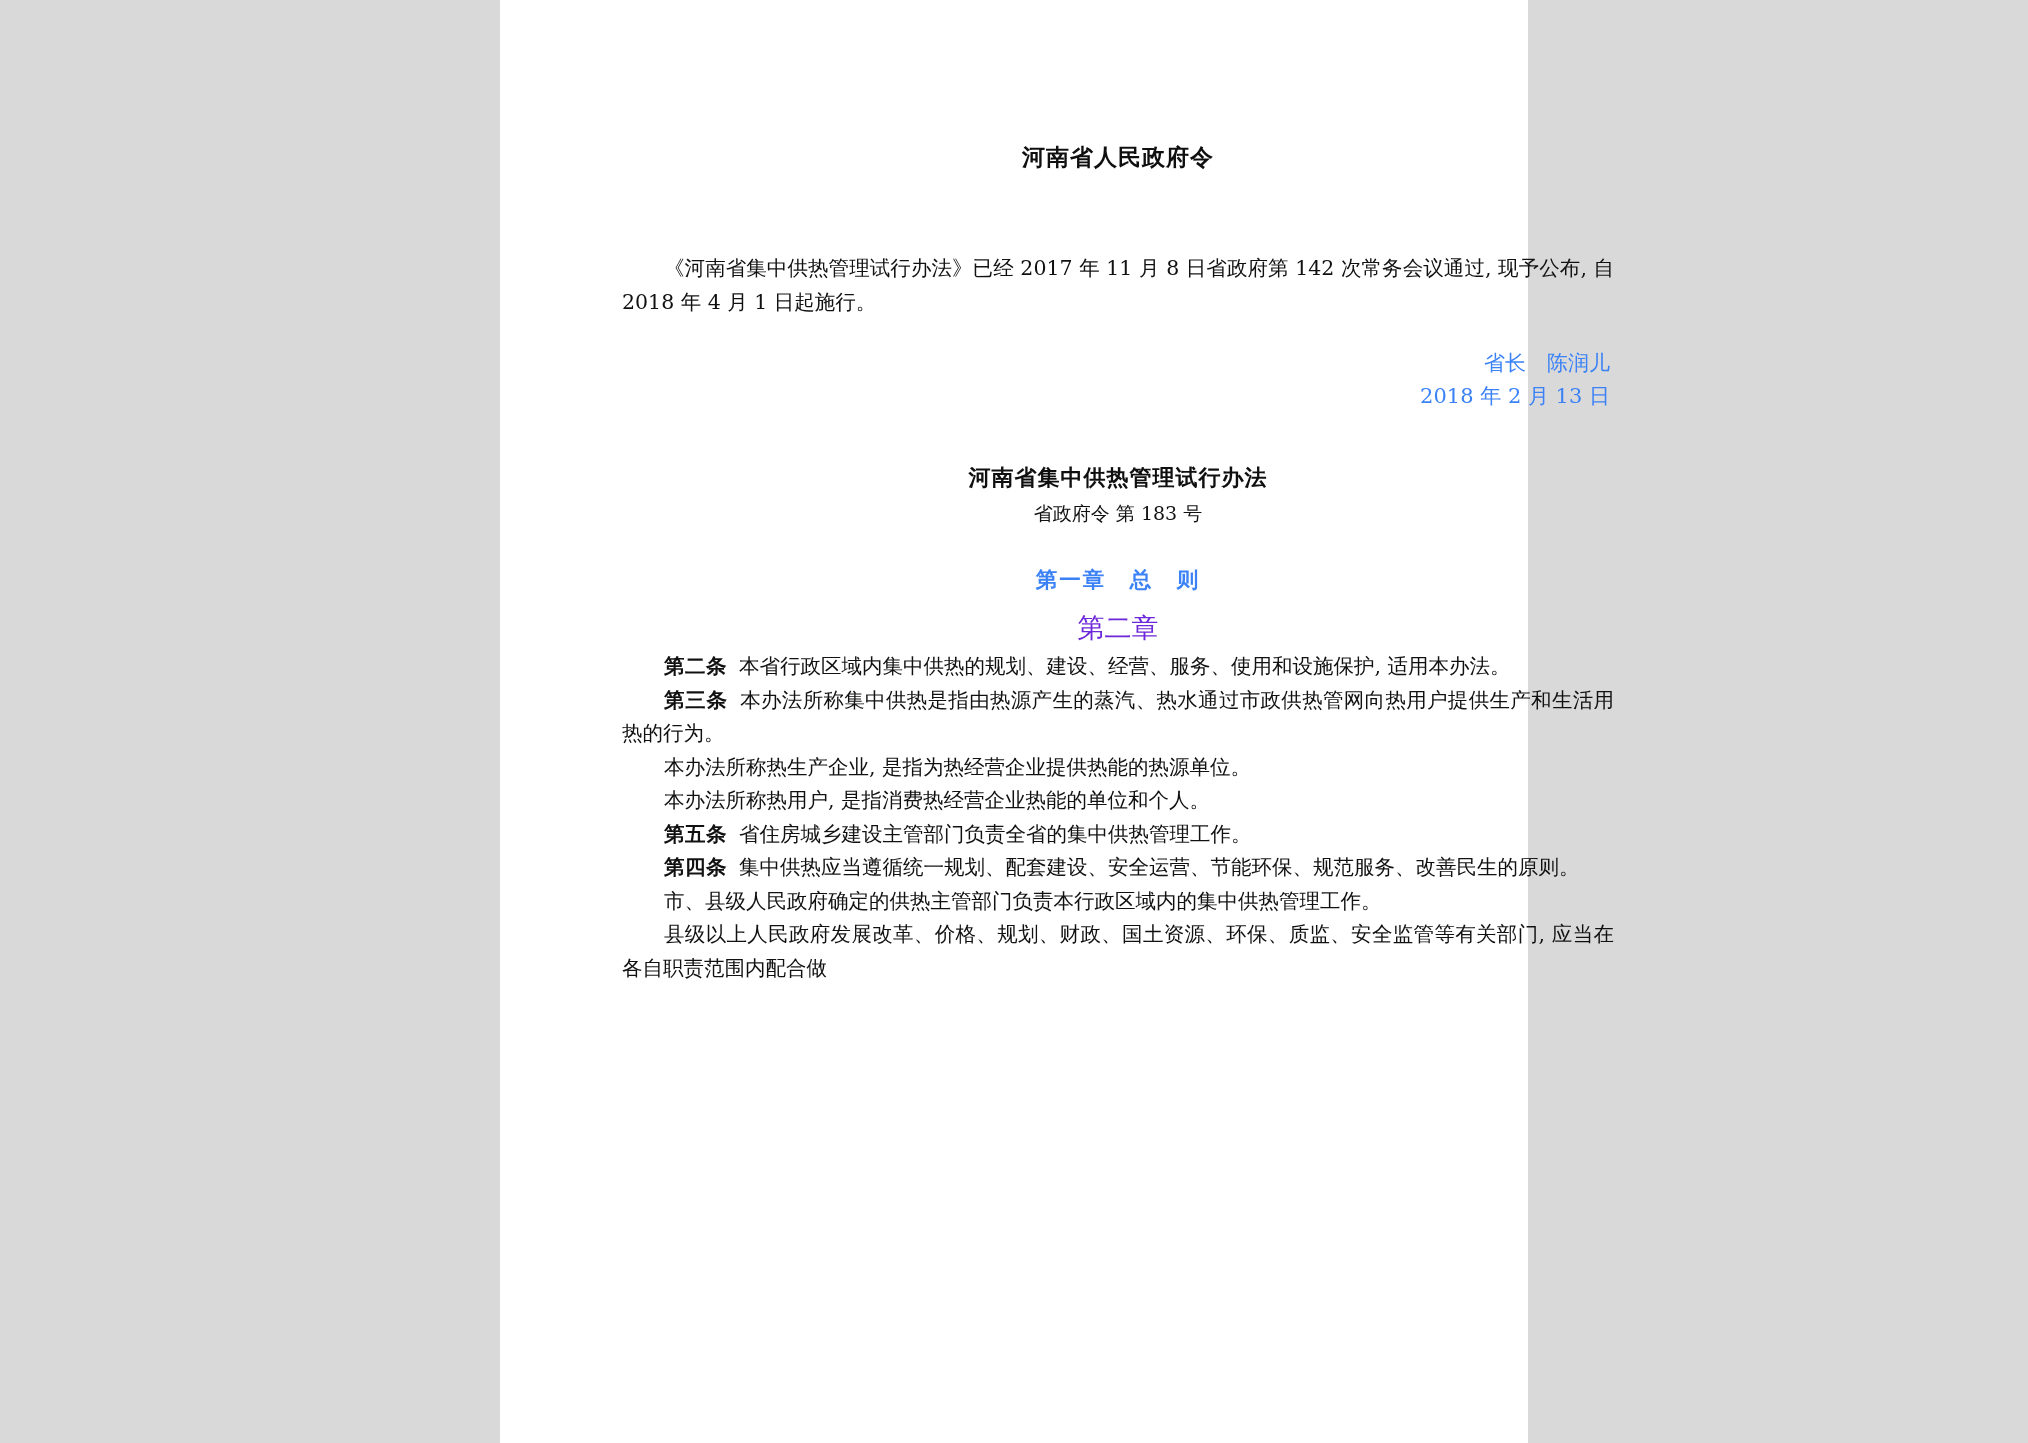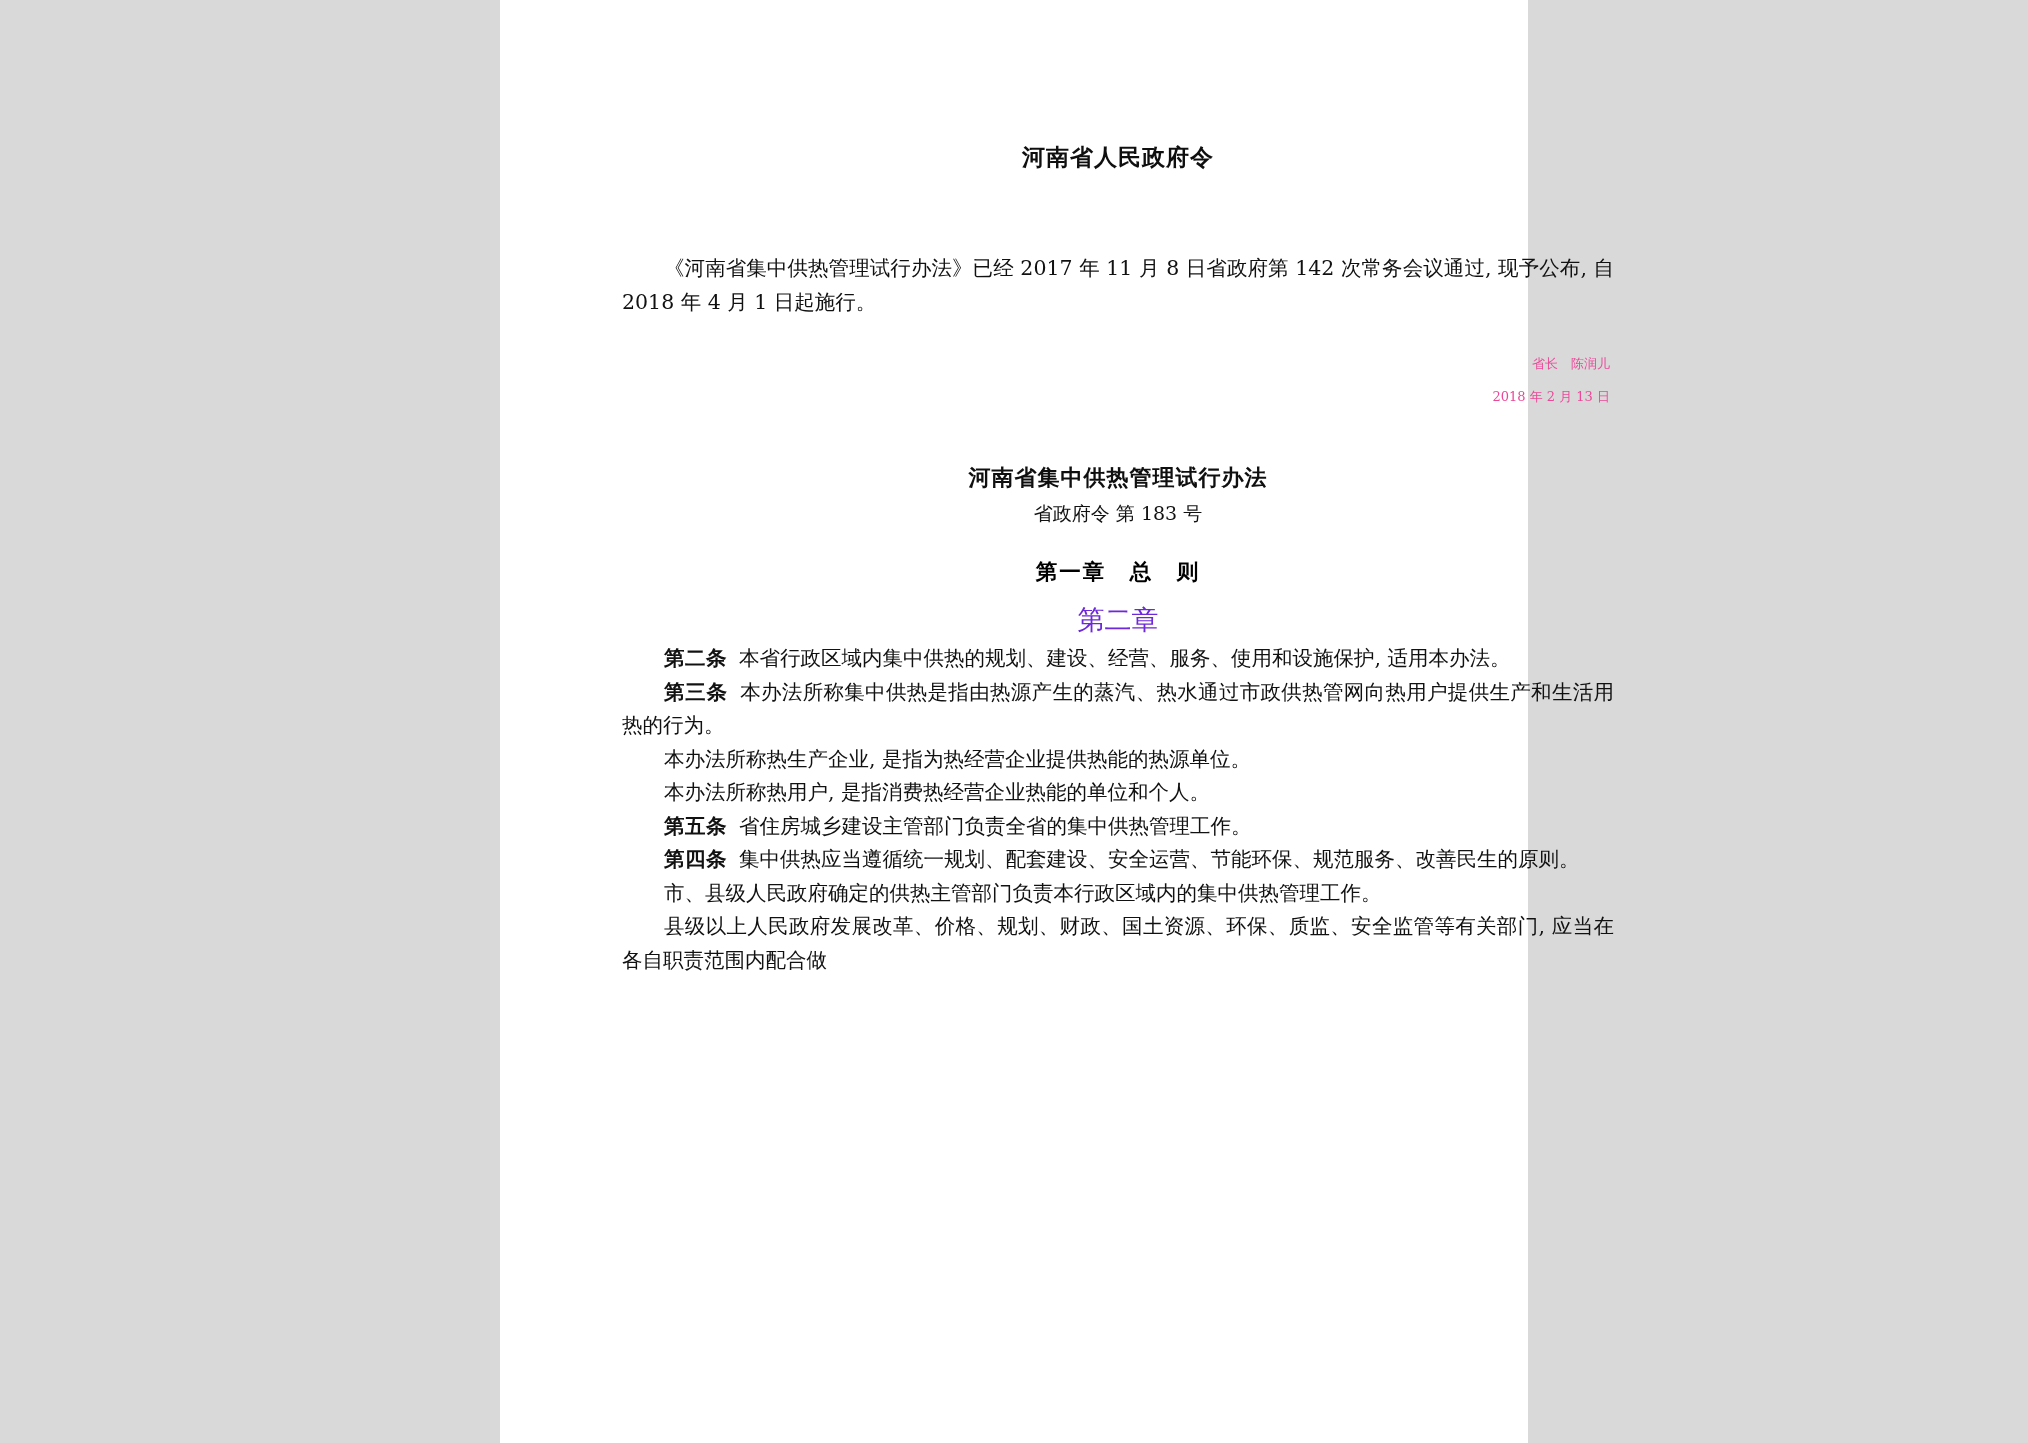--- a/index.html
+++ b/index.html
@@ -52,45 +52,45 @@
     color: #111;
     text-align: justify;
   }
   .indent2 {
     text-indent: 42px;
   }
   .signature {
     margin-top: 28px;
     padding-right: 126px;
     text-align: right;
-    font-size: 13px;
+    font-size: 21px;
     line-height: 33px;
-    color: #ec4899;
+    color: #3b82f6;
   }
   .title-law {
     text-align: center;
     font-size: 22px;
     font-weight: bold;
     margin-top: 50px;
     letter-spacing: 1px;
     color: #0f0f0f;
   }
   .title-order-no {
     text-align: center;
     font-size: 19px;
     margin-top: 8px;
     color: #111;
   }
   .chapter-1 {
     text-align: center;
     font-size: 21.5px;
     font-weight: bold;
-    margin-top: 30px;
+    margin-top: 38px;
     letter-spacing: 2px;
-    color: #000000;
+    color: #3b82f6;
   }
   .chapter-2 {
     text-align: center;
     font-size: 27px;
     margin-top: 16px;
     color: #6d28d9;
   }
   .articles {
     padding: 0 122px 0 122px;
     font-size: 20.5px;

